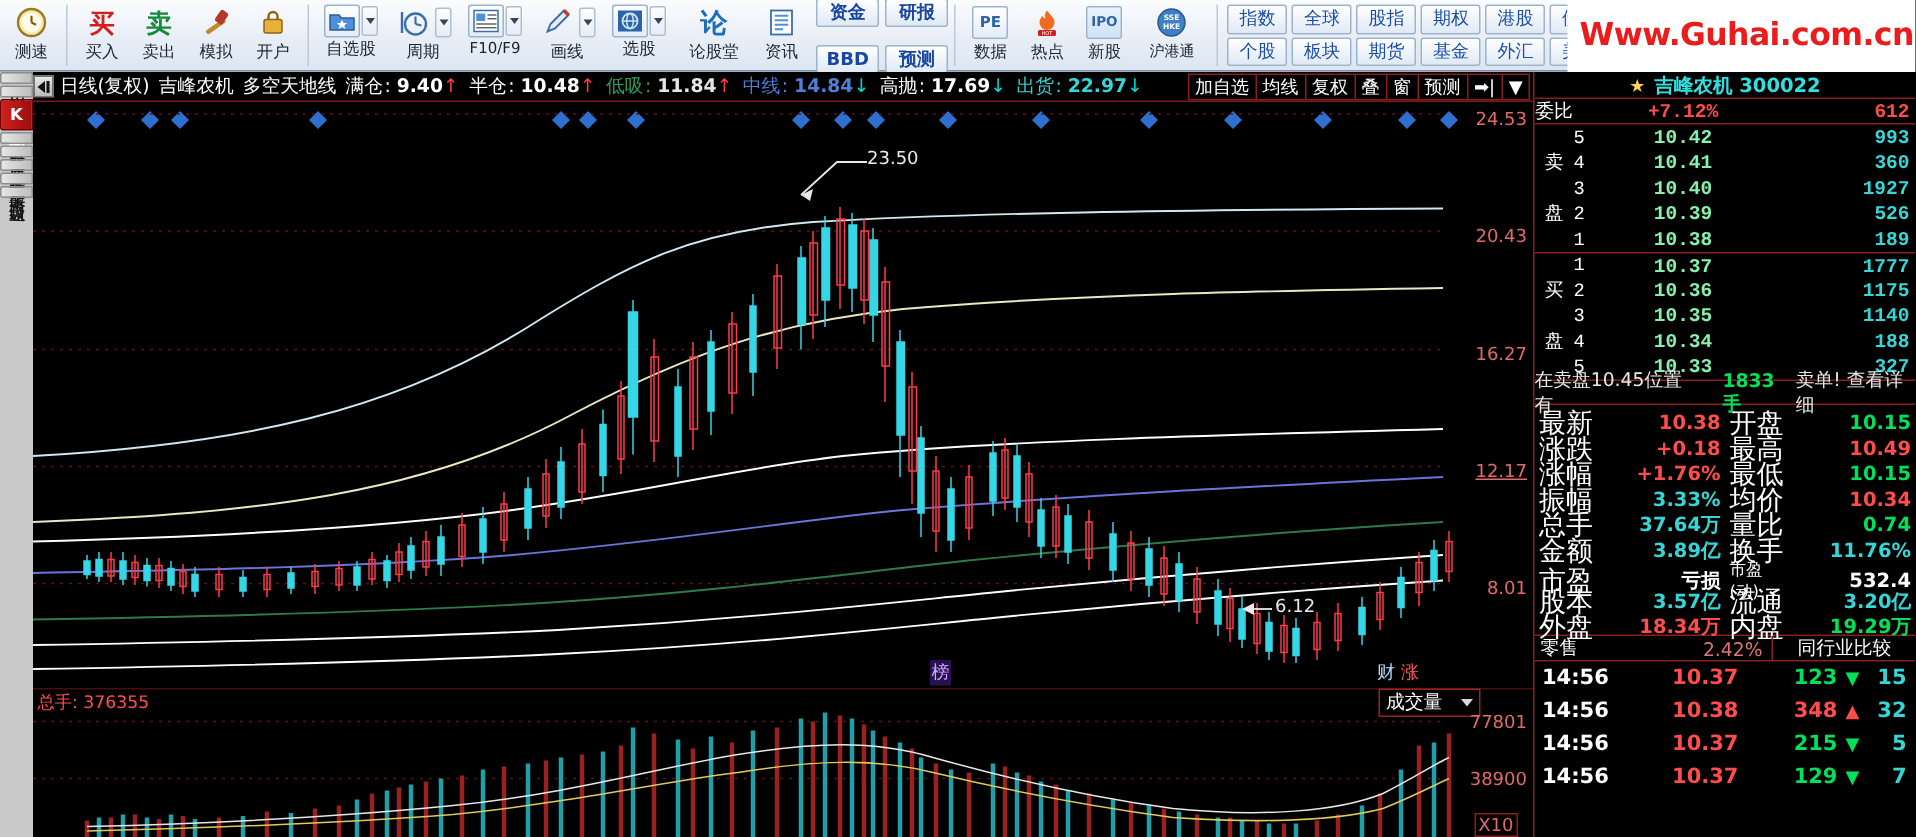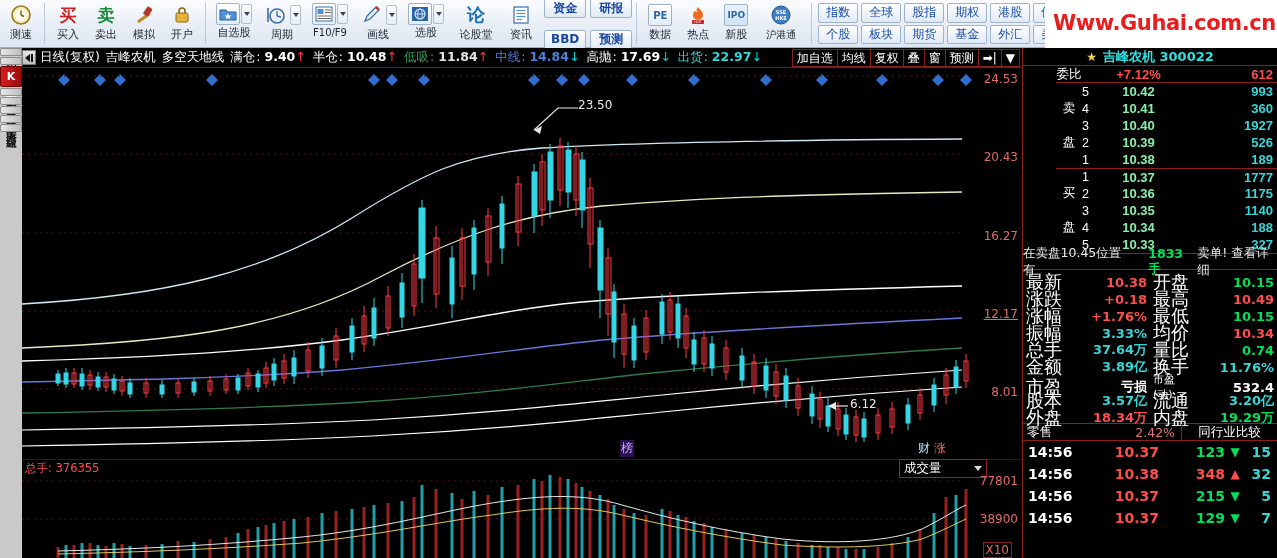--- a/index.html
+++ b/index.html
@@ -119,21 +119,21 @@
             border-right: 1px solid #8a1d1d; cursor: pointer;
             font-family: "DejaVu Sans", sans-serif; }
   .ch-act:last-child { border-right: none; }
 
   .price-pane { position: absolute; left: 0; top: 19px; width: 1000px; height: 392px;
                 border-top: 1px solid #7a1a1a; }
   .vol-pane   { position: absolute; left: 0; top: 411px; width: 1000px; height: 99px; }
 
   .axis-label { position: absolute; color: #e06a6a; font-size: 12px;
                 font-family: "DejaVu Sans", sans-serif; }
-  .vol-select { position: absolute; right: 35px; top: 0px; width: 88px; height: 19px;
+  .vol-select { position: absolute; right: 35px; top: 0px; width: 68px; height: 19px;
                 border: 1px solid #9b2222; display: flex; align-items: center;
                 justify-content: space-between; padding: 0 4px; cursor: pointer; }
   .vol-select span { color: #ffffff; font-size: 12.5px; font-family: "DejaVu Sans", sans-serif; }
   .vol-select i { width:0;height:0;border-left:4px solid transparent;border-right:4px solid transparent;
                   border-top:5px solid #d8d8d8; display:block;}
 
   .chart-note { position: absolute; color: #e8e8e8; font-size: 12px;
                 font-family: "DejaVu Sans", sans-serif; white-space: nowrap; }
   .mark-bang { position:absolute; color:#c8a8ff; font-size:12px; background:#2a1050; padding:0 1px;}
   .mark-cai  { position:absolute; color:#aee0ff; font-size:12px; }
@@ -144,21 +144,21 @@
 
   
   .rpanel { position: absolute; left: 1022px; top: 48px; width: 255px; height: 510px;
             background: #000; border-left: 1px solid #8b1f1f; }
   .rp-title { height: 17px; display:flex; align-items:center; justify-content:center; gap:6px;
               color:#2fe0e0; font-size:13px; font-weight:bold;
               font-family:"DejaVu Sans", sans-serif; overflow:hidden;}
   .rp-star { color:#ffd34d; font-size:12px; }
   .ob { border-top: 1px solid #8b1f1f; }
   .ob-row { display: flex; align-items: center; height: 17px; font-size: 13px;
-            font-family: Liberation Sans, sans-serif; margin-left: 33px; }
+            font-family: Liberation Mono, monospace; }
   .ob-lab { width: 26px; text-align: center; color: #ffffff; font-size: 12.5px; }
   .ob-num { width: 14px; color: #ffffff; font-size: 12.5px; }
   .ob-price { flex: 1; text-align: center; color: #86efac; font-weight: bold; padding-right:24px;}
   .ob-vol { width: 72px; text-align: right; padding-right: 4px; color: #36d6d6; font-weight: bold; }
   .ob-hd { border-bottom: 1px solid #8b1f1f; }
   .ob-hd .ob-price { color: #ff4d4d; }
   .ob-hd .ob-vol { color: #ff4d4d; }
   .ob-mid { border-top: 1px solid #8b1f1f; }
   .ob-note { height: 17px; display:flex; align-items:center; justify-content:center; gap:4px;
              border-top: 1px solid #8b1f1f; border-bottom: 1px solid #8b1f1f;

